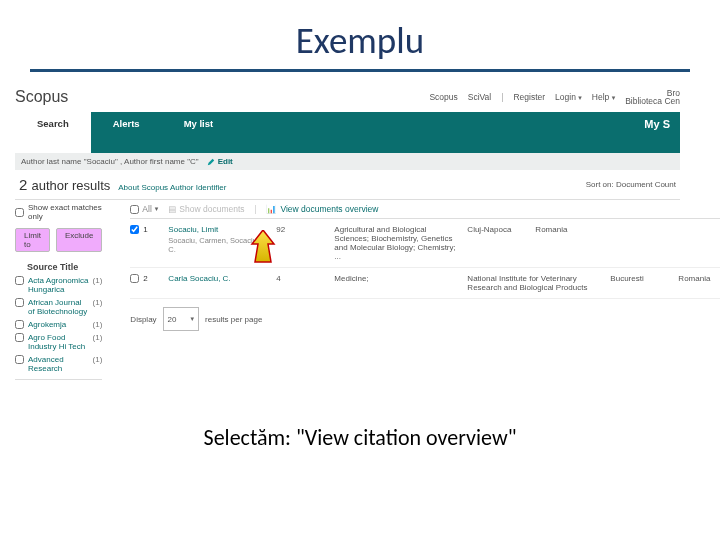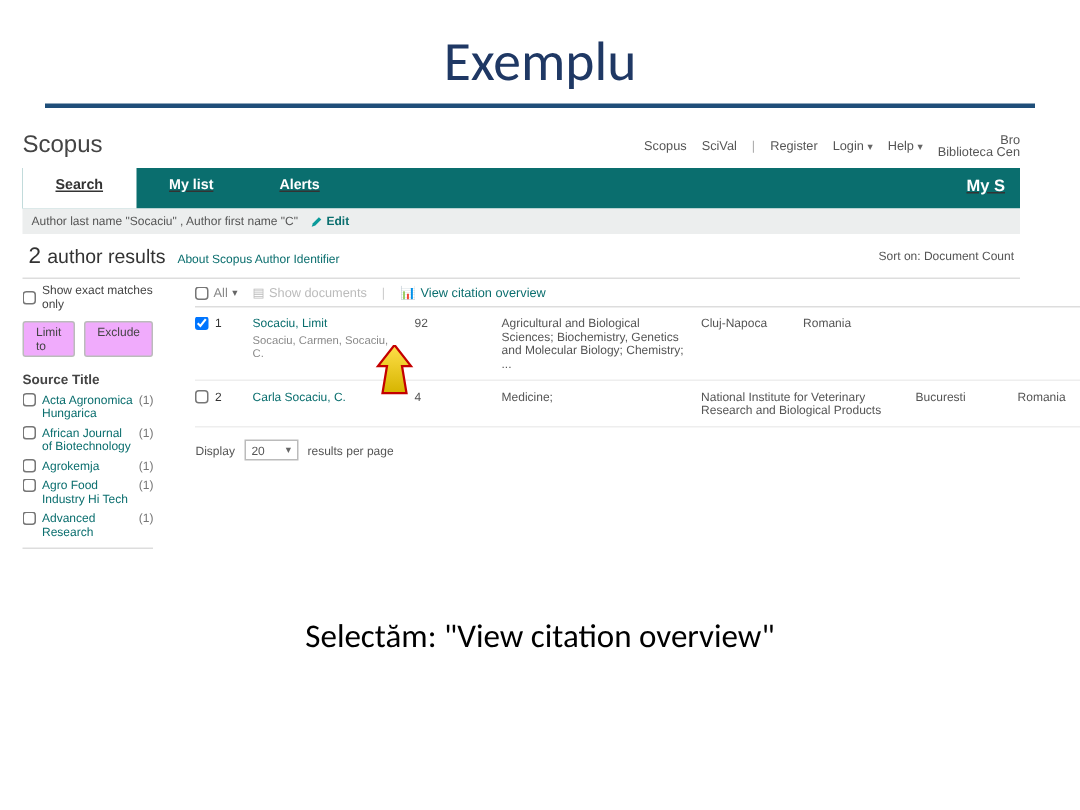--- a/index.html
+++ b/index.html
@@ -51,22 +51,21 @@
     color: #555;
     font-size: 8.5px;
   }
   .top-right .link { color: #555; cursor: pointer; }
   .top-right .sep { color: #aaa; }
 
   .navbar {
     background: #0a6e6e;
     display: flex;
     align-items: stretch;
-    height: 27px;
-    text-decoration: underline;
+    height: 41px;
   }
   .navbar .tab {
     padding: 6px 22px 0 22px;
     color: #fff;
     font-size: 9.5px;
     font-weight: bold;
     cursor: pointer;
   }
   .navbar .tab.active {
     background: #fff;
@@ -118,20 +117,21 @@
     border-radius: 2px;
     background: #f0abfc;
     padding: 2px 8px;
     font-size: 8px;
     cursor: pointer;
   }
   .facet-head {
     font-weight: bold;
     font-size: 9px;
     padding: 2px 0;
+    margin-left: 12px;
   }
   .facet-item {
     display: flex;
     align-items: flex-start;
     justify-content: space-between;
     gap: 4px;
     padding: 2px 0;
     color: #0a6e6e;
   }
   .facet-item .lab { display: flex; gap: 4px; }
@@ -185,21 +185,21 @@
     font-size: 8px;
     color: #555;
   }
   .sel {
     border: 1px solid #bbb;
     background: #fff;
     padding: 1px 4px;
     display: inline-flex;
     align-items: center;
     gap: 14px;
-    height: 14px;
+    height: 24px;
   }
   .tri { font-size: 7px; color: #666; }
 
   .caption {
     font-family: Calibri, Arial, sans-serif;
     font-size: 22px;
     color: #000;
     text-align: center;
     margin-top: 40px;
   }
@@ -224,22 +224,22 @@
       <span class="link"><span>Help</span> <span class="tri">▾</span></span>
       <span style="text-align:right;line-height:1;">
         <span>Bro</span><br>
         <span>Biblioteca Cen</span>
       </span>
     </div>
   </div>
 
   <div class="navbar">
     <div class="tab active">Search</div>
+    <div class="tab">Alerts</div>
     <div class="tab">My list</div>
-    <div class="tab">Alerts</div>
     <div class="spacer"></div>
     <div class="rtab">My S</div>
   </div>
 
   <div class="querybar">
     <span>Author last name "Socaciu" , Author first name "C"</span>
     <span class="edit-link">
       <svg class="pencil" viewBox="0 0 10 10">
           <path d="M1 9l1-3 5-5 2 2-5 5-3 1z" fill="#0a9a9a"></path>
         </svg>
@@ -314,21 +314,21 @@
           <span>All</span> 
             <span class="tri">▾</span>
         </span>
         <span class="tool dis">
           <span>▤</span>
           <span>Show documents</span>
         </span>
         <span class="pipe">|</span>
         <span class="tool en">
           <span>📊</span>
-          <span>View citation overview</span>
+          <span>View documents overview</span>
         </span>
       </div>
 
       <div class="rows-wrap">
         <div class="row">
           <div class="col-chk">
               <input type="checkbox" class="cb" checked="" style="">
               <span>1</span>
             </div>
           <div class="col-name"><span>Socaciu, Limit</span><div class="sub">Socaciu, Carmen,

